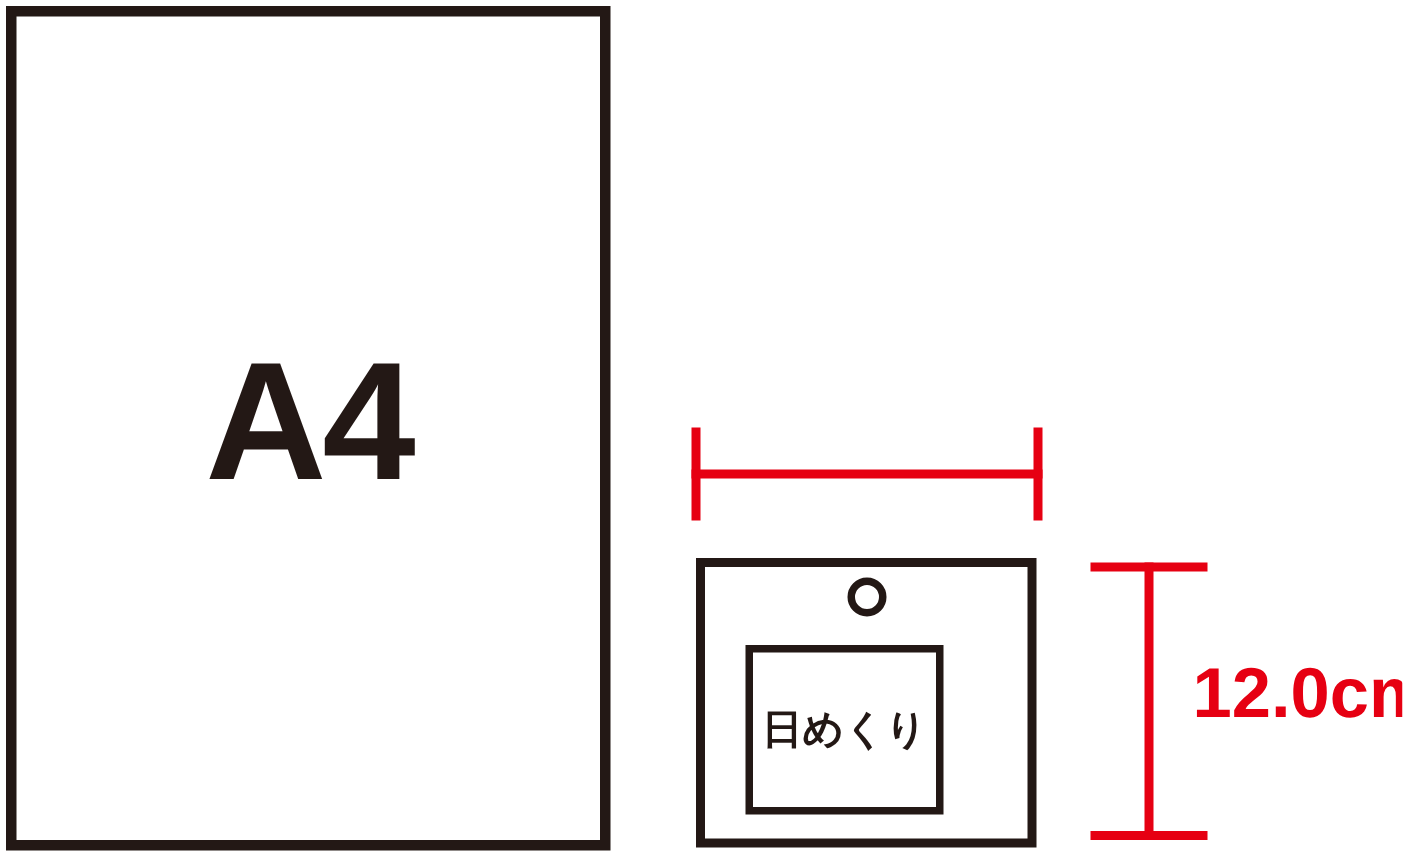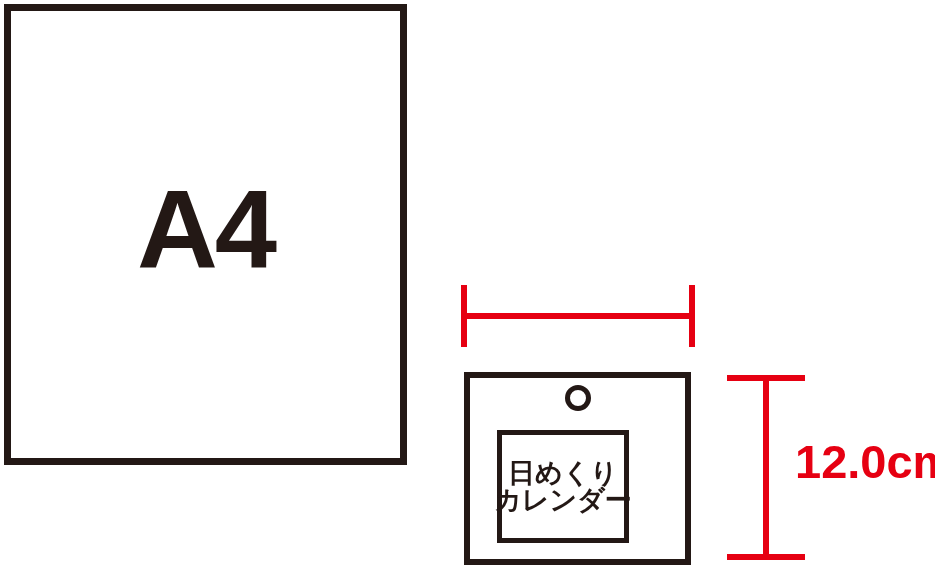--- a/index.html
+++ b/index.html
@@ -17,21 +17,21 @@
     width: 935px;
     height: 573px;
     background: var(--background);
     overflow: hidden;
   }
 
   
   .a4-box {
     position: absolute;
     left: 4px; top: 4px;
-    width: 403px; height: 461px;
+    width: 403px; height: 563px;
     border: 7px solid var(--ink);
     background: var(--background);
     display: flex;
     align-items: center;
     justify-content: center;
   }
   .a4-label {
     font-size: 112px;
     font-weight: bold;
     letter-spacing: -3px;
@@ -153,21 +153,20 @@
   <div class="dim-h">
     <span class="cap-left"></span>
     <span class="bar"></span>
     <span class="cap-right"></span>
   </div>
 
   <div class="calendar">
     <span class="hole"></span>
     <div class="cal-inner">
       <span>日めくり</span>
-      <span>カレンダー</span>
     </div>
   </div>
 
   <div class="dim-v">
     <span class="cap-top"></span>
     <span class="vbar"></span>
     <span class="cap-bottom"></span>
   </div>
 
   <div class="dim-v-label">12.0cm</div>

